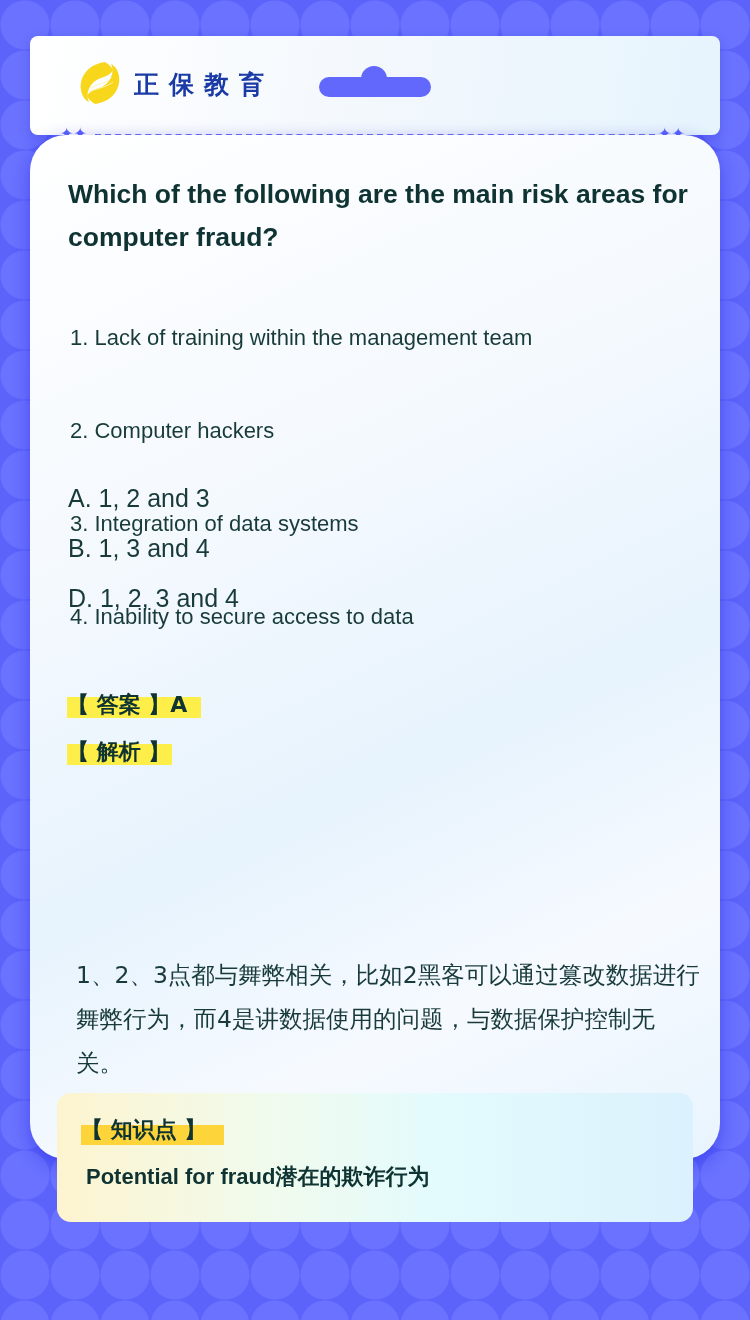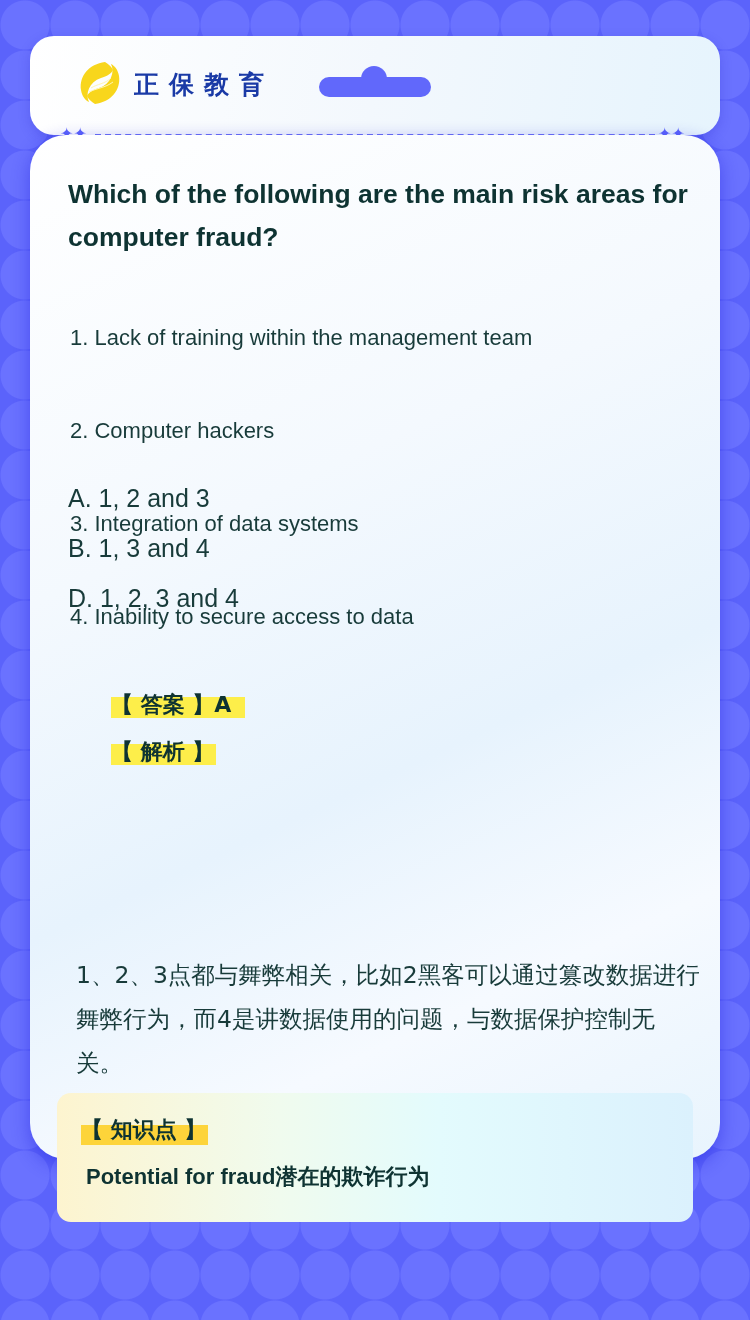--- a/index.html
+++ b/index.html
@@ -9,21 +9,21 @@
       font-family: "Liberation Sans", "DejaVu Sans", sans-serif;
       background-color: #5b63fb;
       background-image:
         radial-gradient(circle at 25px 25px, #6a72ff 0 24px, transparent 25px);
       background-size: 50px 50px;
     }
     .header-card {
       position: absolute;
       left: 30px; top: 36px;
       width: 690px; height: 99px;
-      border-radius: 24px;
+      border-radius: 8px;
       background: linear-gradient(100deg, #ffffff 0%, #f3f8fd 50%, #e6f4fd 100%);
       box-shadow: 0 4px 12px rgba(40,40,200,0.25);
     }
     .logo {
       position: absolute; left: 45px; top: 22px;
       width: 50px; height: 50px;
     }
     .brand {
       position: absolute; left: 104px; top: 32px;
       font-size: 25px; font-weight: bold; color: #1a3aa6;
@@ -75,21 +75,20 @@
     .option {
       height: 50px; line-height: 36px;
       font-size: 25px; color: #183b3a;
     }
     .hl-label {
       position: absolute; font-size: 22px; font-weight: bold; color: #0e3332;
       font-family: "DejaVu Sans", sans-serif;
       line-height: 26px; height: 26px;
       padding-right: 14px;
       background: linear-gradient(to bottom, transparent 0 5px, #fdee4a 5px 100%);
-      margin-left: 44px;
     }
     .answer { left: 37px; top: 557px; }
     .analysis { left: 37px; top: 604px; padding-right: 2px; }
     .explanation {
       position: absolute; left: 47px; top: 640px; width: 620px;
       font-size: 24.5px; color: #183b3a; line-height: 44px;
     }
     .explanation-cn {
       position: absolute; left: 46px; top: 818px; width: 625px;
       font-size: 23.5px; color: #183b3a; line-height: 44px;
@@ -97,21 +96,21 @@
     }
     .knowledge-box {
       position: absolute; left: 27px; top: 958px;
       width: 636px; height: 129px; border-radius: 14px;
       background: linear-gradient(90deg, #fdf4cf 0%, #f0fbee 35%, #e3fbfd 60%, #dbf1fd 100%);
     }
     .knowledge-label {
       position: absolute; left: 24px; top: 24px;
       font-size: 22px; font-weight: bold; color: #0e3332;
       font-family: "DejaVu Sans", sans-serif;
-      line-height: 26px; height: 28px; padding-right: 2px;
+      line-height: 26px; height: 28px; padding-right: 18px;
       background: linear-gradient(to bottom, transparent 0 8px, #fdd43a 8px 100%);
     }
     .knowledge-text {
       position: absolute; left: 29px; top: 69px;
       font-size: 22px; font-weight: bold; color: #0e3332;
     }
   </style>
 </head>
 <body>
 

